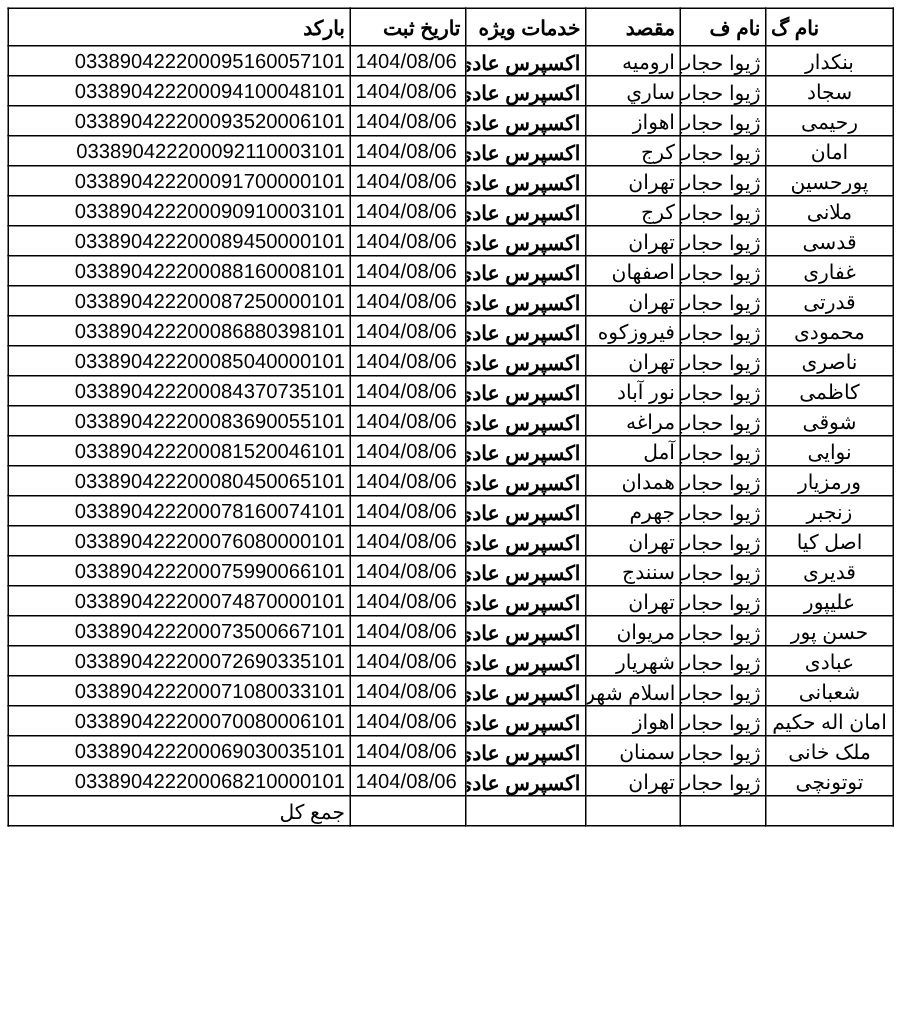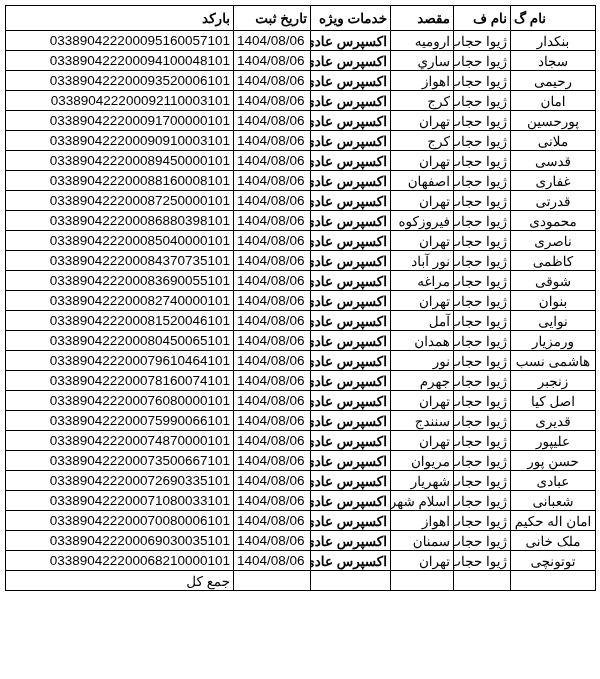--- a/index.html
+++ b/index.html
@@ -173,50 +173,34 @@
         </tr>
         <tr>
           <td class="c-barcode">033890422200083690055101</td>
           <td class="c-date">1404/08/06</td>
           <td class="c-services">اکسپرس عادی</td>
           <td class="c-destination">مراغه</td>
           <td class="c-sender">ژیوا حجاب</td>
           <td class="c-receiver">شوقی</td>
         </tr>
         <tr>
-          <td class="c-barcode">033890422200082740000101</td>
-          <td class="c-date">1404/08/06</td>
-          <td class="c-services">اکسپرس عادی</td>
-          <td class="c-destination">تهران</td>
-          <td class="c-sender">ژیوا حجاب</td>
-          <td class="c-receiver">بنوان</td>
-        </tr>
-        <tr>
           <td class="c-barcode">033890422200081520046101</td>
           <td class="c-date">1404/08/06</td>
           <td class="c-services">اکسپرس عادی</td>
           <td class="c-destination">آمل</td>
           <td class="c-sender">ژیوا حجاب</td>
           <td class="c-receiver">نوایی</td>
         </tr>
         <tr>
           <td class="c-barcode">033890422200080450065101</td>
           <td class="c-date">1404/08/06</td>
           <td class="c-services">اکسپرس عادی</td>
           <td class="c-destination">همدان</td>
           <td class="c-sender">ژیوا حجاب</td>
           <td class="c-receiver">ورمزیار</td>
-        </tr>
-        <tr>
-          <td class="c-barcode">033890422200079610464101</td>
-          <td class="c-date">1404/08/06</td>
-          <td class="c-services">اکسپرس عادی</td>
-          <td class="c-destination">نور</td>
-          <td class="c-sender">ژیوا حجاب</td>
-          <td class="c-receiver">هاشمی نسب</td>
         </tr>
         <tr>
           <td class="c-barcode">033890422200078160074101</td>
           <td class="c-date">1404/08/06</td>
           <td class="c-services">اکسپرس عادی</td>
           <td class="c-destination">جهرم</td>
           <td class="c-sender">ژیوا حجاب</td>
           <td class="c-receiver">زنجبر</td>
         </tr>
         <tr>

